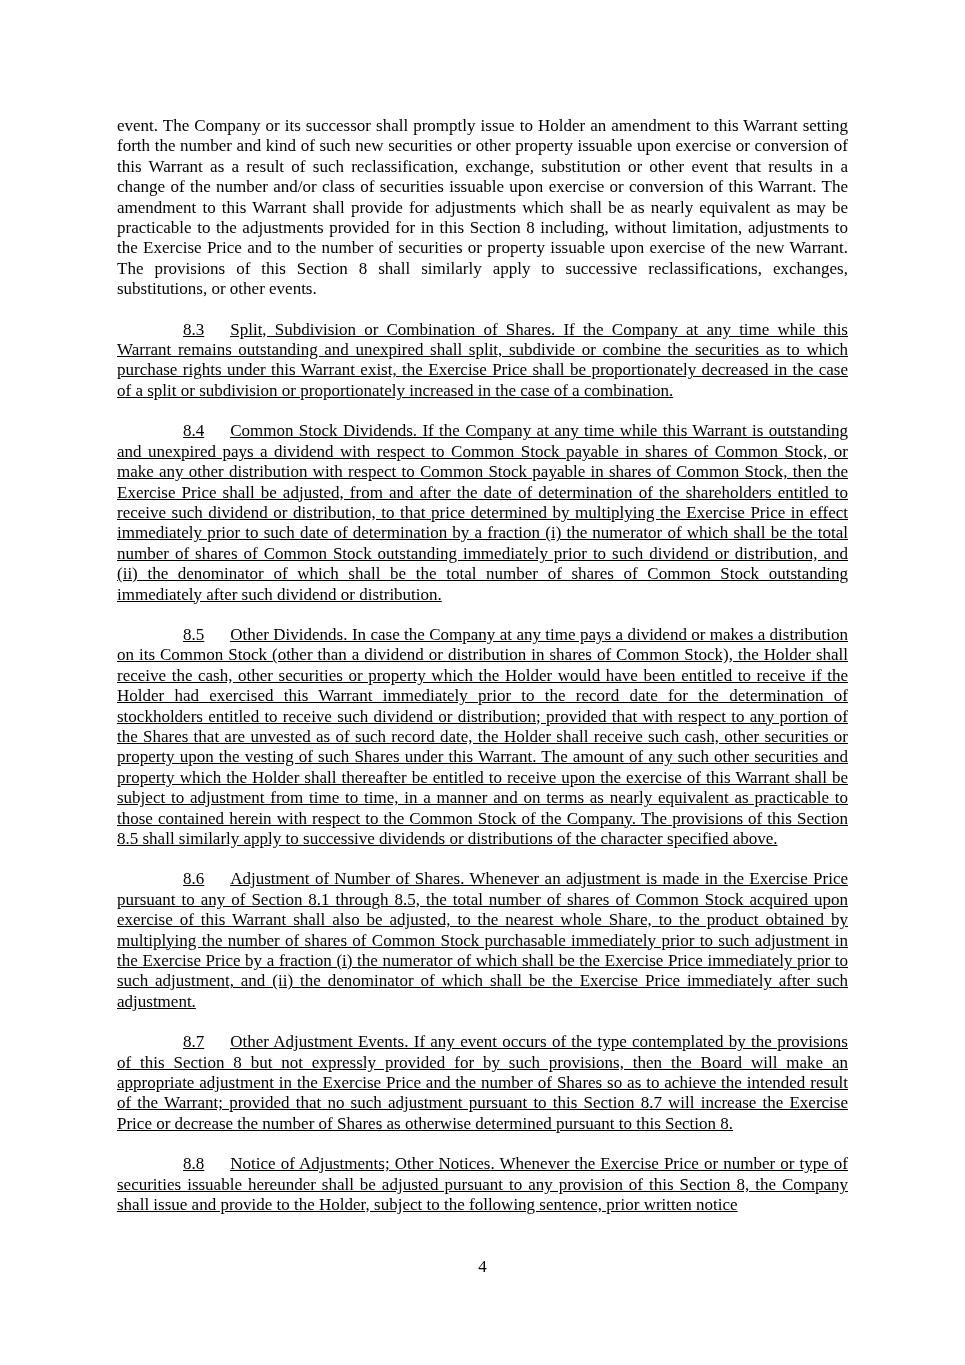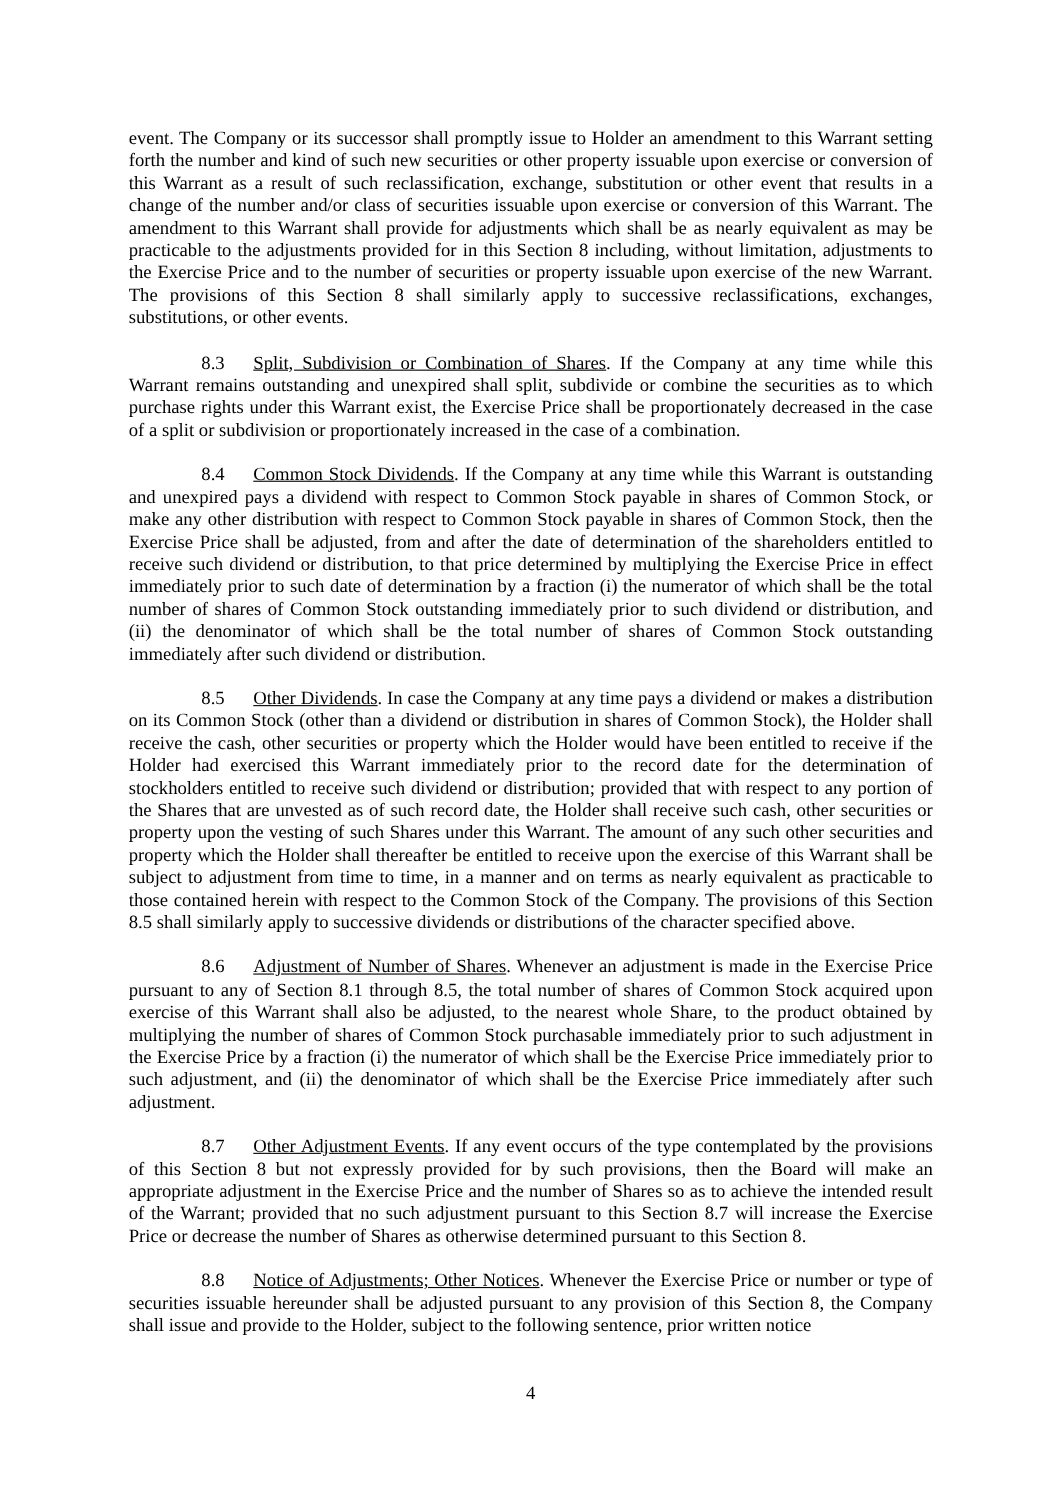--- a/index.html
+++ b/index.html
@@ -25,20 +25,21 @@
     left: 117px;
     right: 117px;
     text-align: justify;
   }
   p.para {
     margin: 0 0 20px 0;
     padding: 0;
   }
   p.section {
     text-indent: 66px;
+    text-decoration: underline;
   }
   .secnum {
     white-space: nowrap;
   }
   .gap {
     display: inline-block;
     width: 26px;
   }
   .heading {
     text-decoration: underline;

